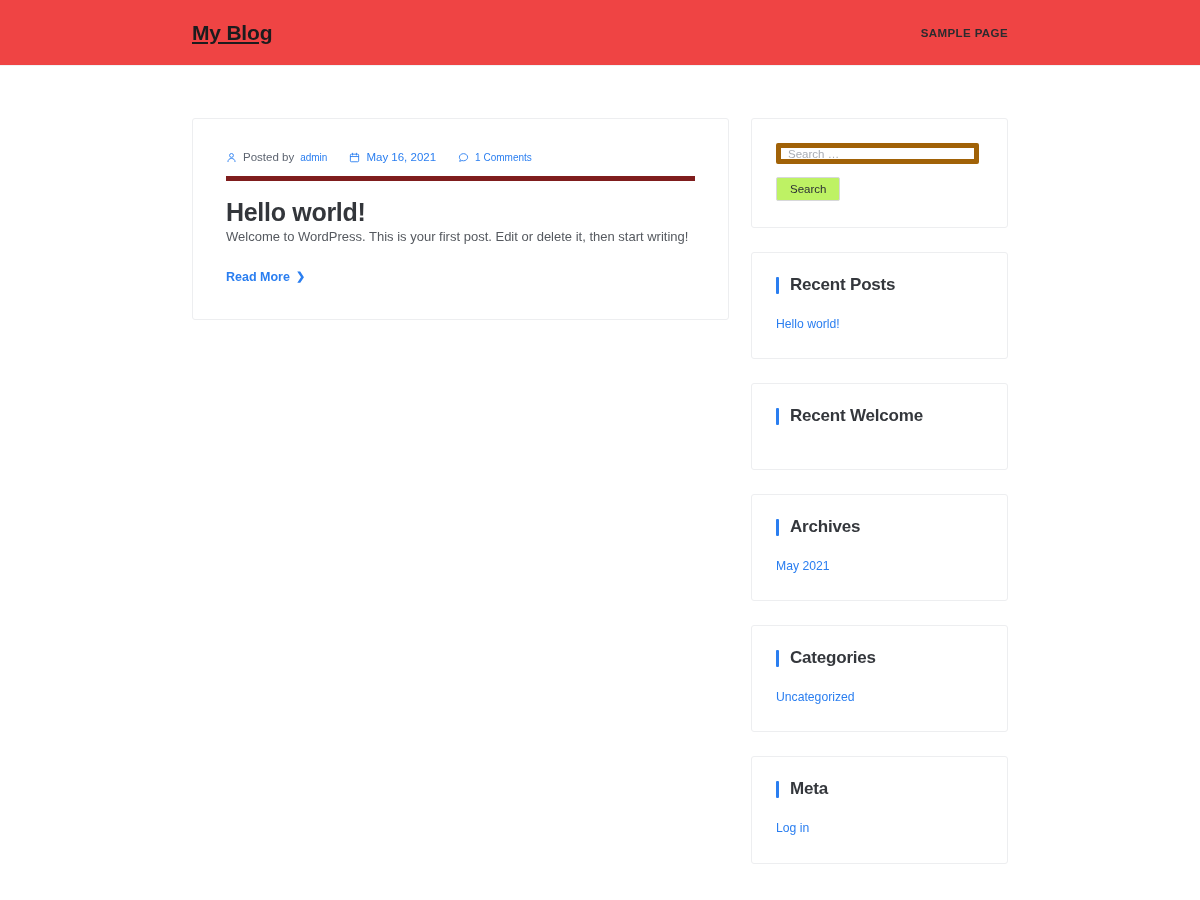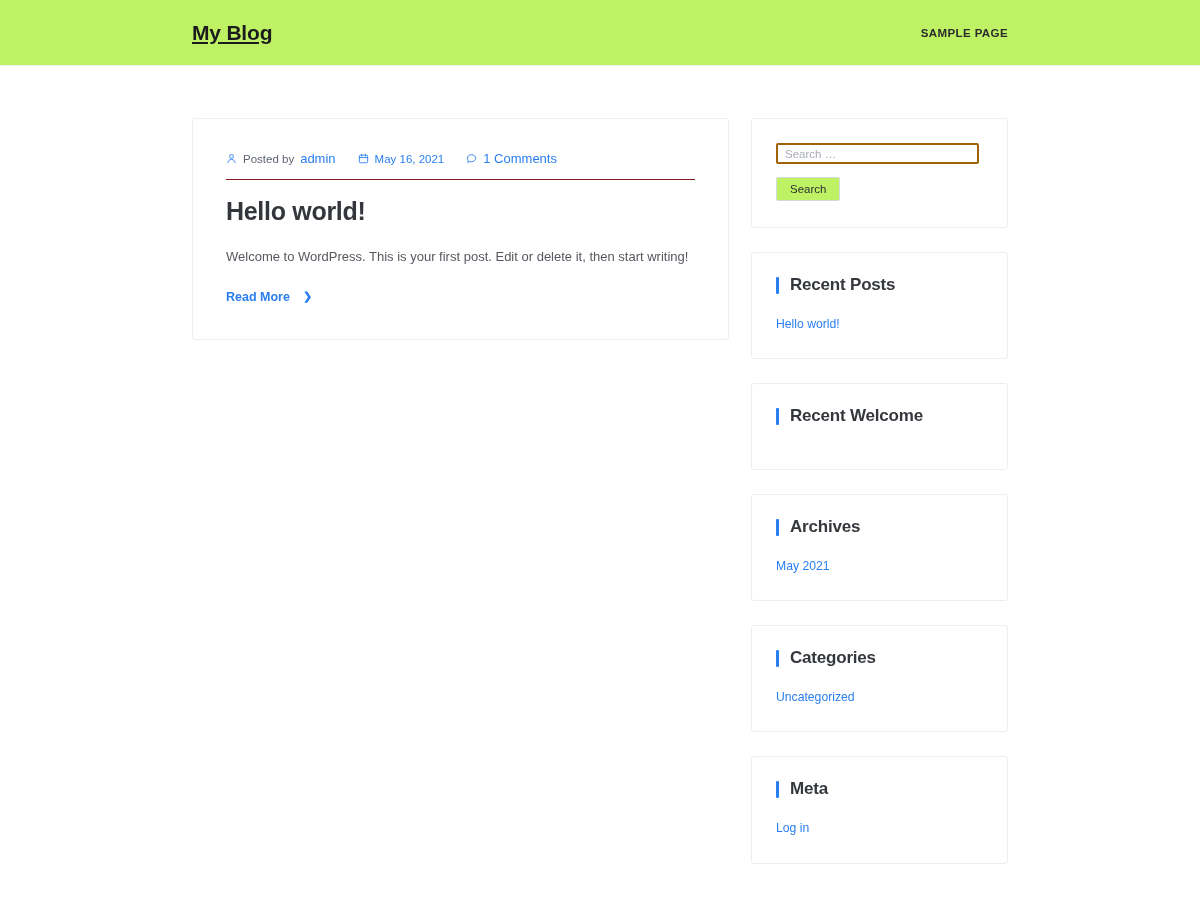--- a/index.html
+++ b/index.html
@@ -8,21 +8,21 @@
     width: 1200px;
     height: 900px;
     background: #ffffff;
     font-family: "Liberation Sans", sans-serif;
     overflow: hidden;
   }
 
   
   .site-header {
     height: 66px;
-    background: #bef264;
+    background: #ef4444;
     border-bottom: 1px solid #f1f2f4;
     display: flex;
     align-items: center;
     text-align: right;
   }
   .header-inner {
     width: 1200px;
     padding: 0 192px 0 192px;
     display: flex;
     align-items: center;
@@ -60,54 +60,53 @@
     background: #ffffff;
     border: 1px solid #edeef0;
     border-radius: 3px;
     padding: 32px 33px 34px 33px;
   }
   .post-meta {
     display: flex;
     align-items: center;
     gap: 22px;
     padding-bottom: 13px;
-    border-bottom: 1px solid #7f1d1d;
+    border-bottom: 5px solid #7f1d1d;
   }
   .meta-item {
     display: flex;
     align-items: center;
     gap: 6px;
     font-size: 11.5px;
     color: #5d6470;
   }
   .meta-item svg { display: block; }
   .meta-link {
     color: #2a7ef0;
     text-decoration: none;
-    font-size: 13px;
+    font-size: 10px;
   }
   .meta-text-blue { color: #2a7ef0; font-size: 11.5px; }
 
   .post-title {
     margin-top: 17px;
     font-size: 25px;
     font-weight: bold;
     color: #33363b;
     letter-spacing: -0.3px;
   }
   .post-excerpt {
-    margin-top: 21px;
     font-size: 13px;
     color: #55595f;
     line-height: 1.5;
   }
   .read-more {
     display: inline-flex;
     align-items: center;
-    gap: 13px;
+    gap: 6px;
     margin-top: 23px;
     font-size: 12.5px;
     font-weight: bold;
     color: #2a7ef0;
     text-decoration: none;
   }
   .read-more .chev { font-size: 11px; line-height: 1; }
 
   
   .widget {
@@ -115,21 +114,21 @@
     border: 1px solid #edeef0;
     border-radius: 3px;
     padding: 22px 12px 24px 24px;
     margin-bottom: 24px;
   }
   .widget-search { padding: 24px 24px 26px 24px; }
 
   .search-field {
     width: 203px;
     height: 21px;
-    border: 2px solid #a16207;
+    border: 5px solid #a16207;
     border-radius: 2px;
     padding: 0 7px;
     font-family: "Liberation Sans", sans-serif;
     font-size: 11.5px;
     color: #3a3d42;
     background: #ffffff;
     outline: none;
   }
   .search-field::placeholder { color: #a9adb4; }
   .search-submit {

